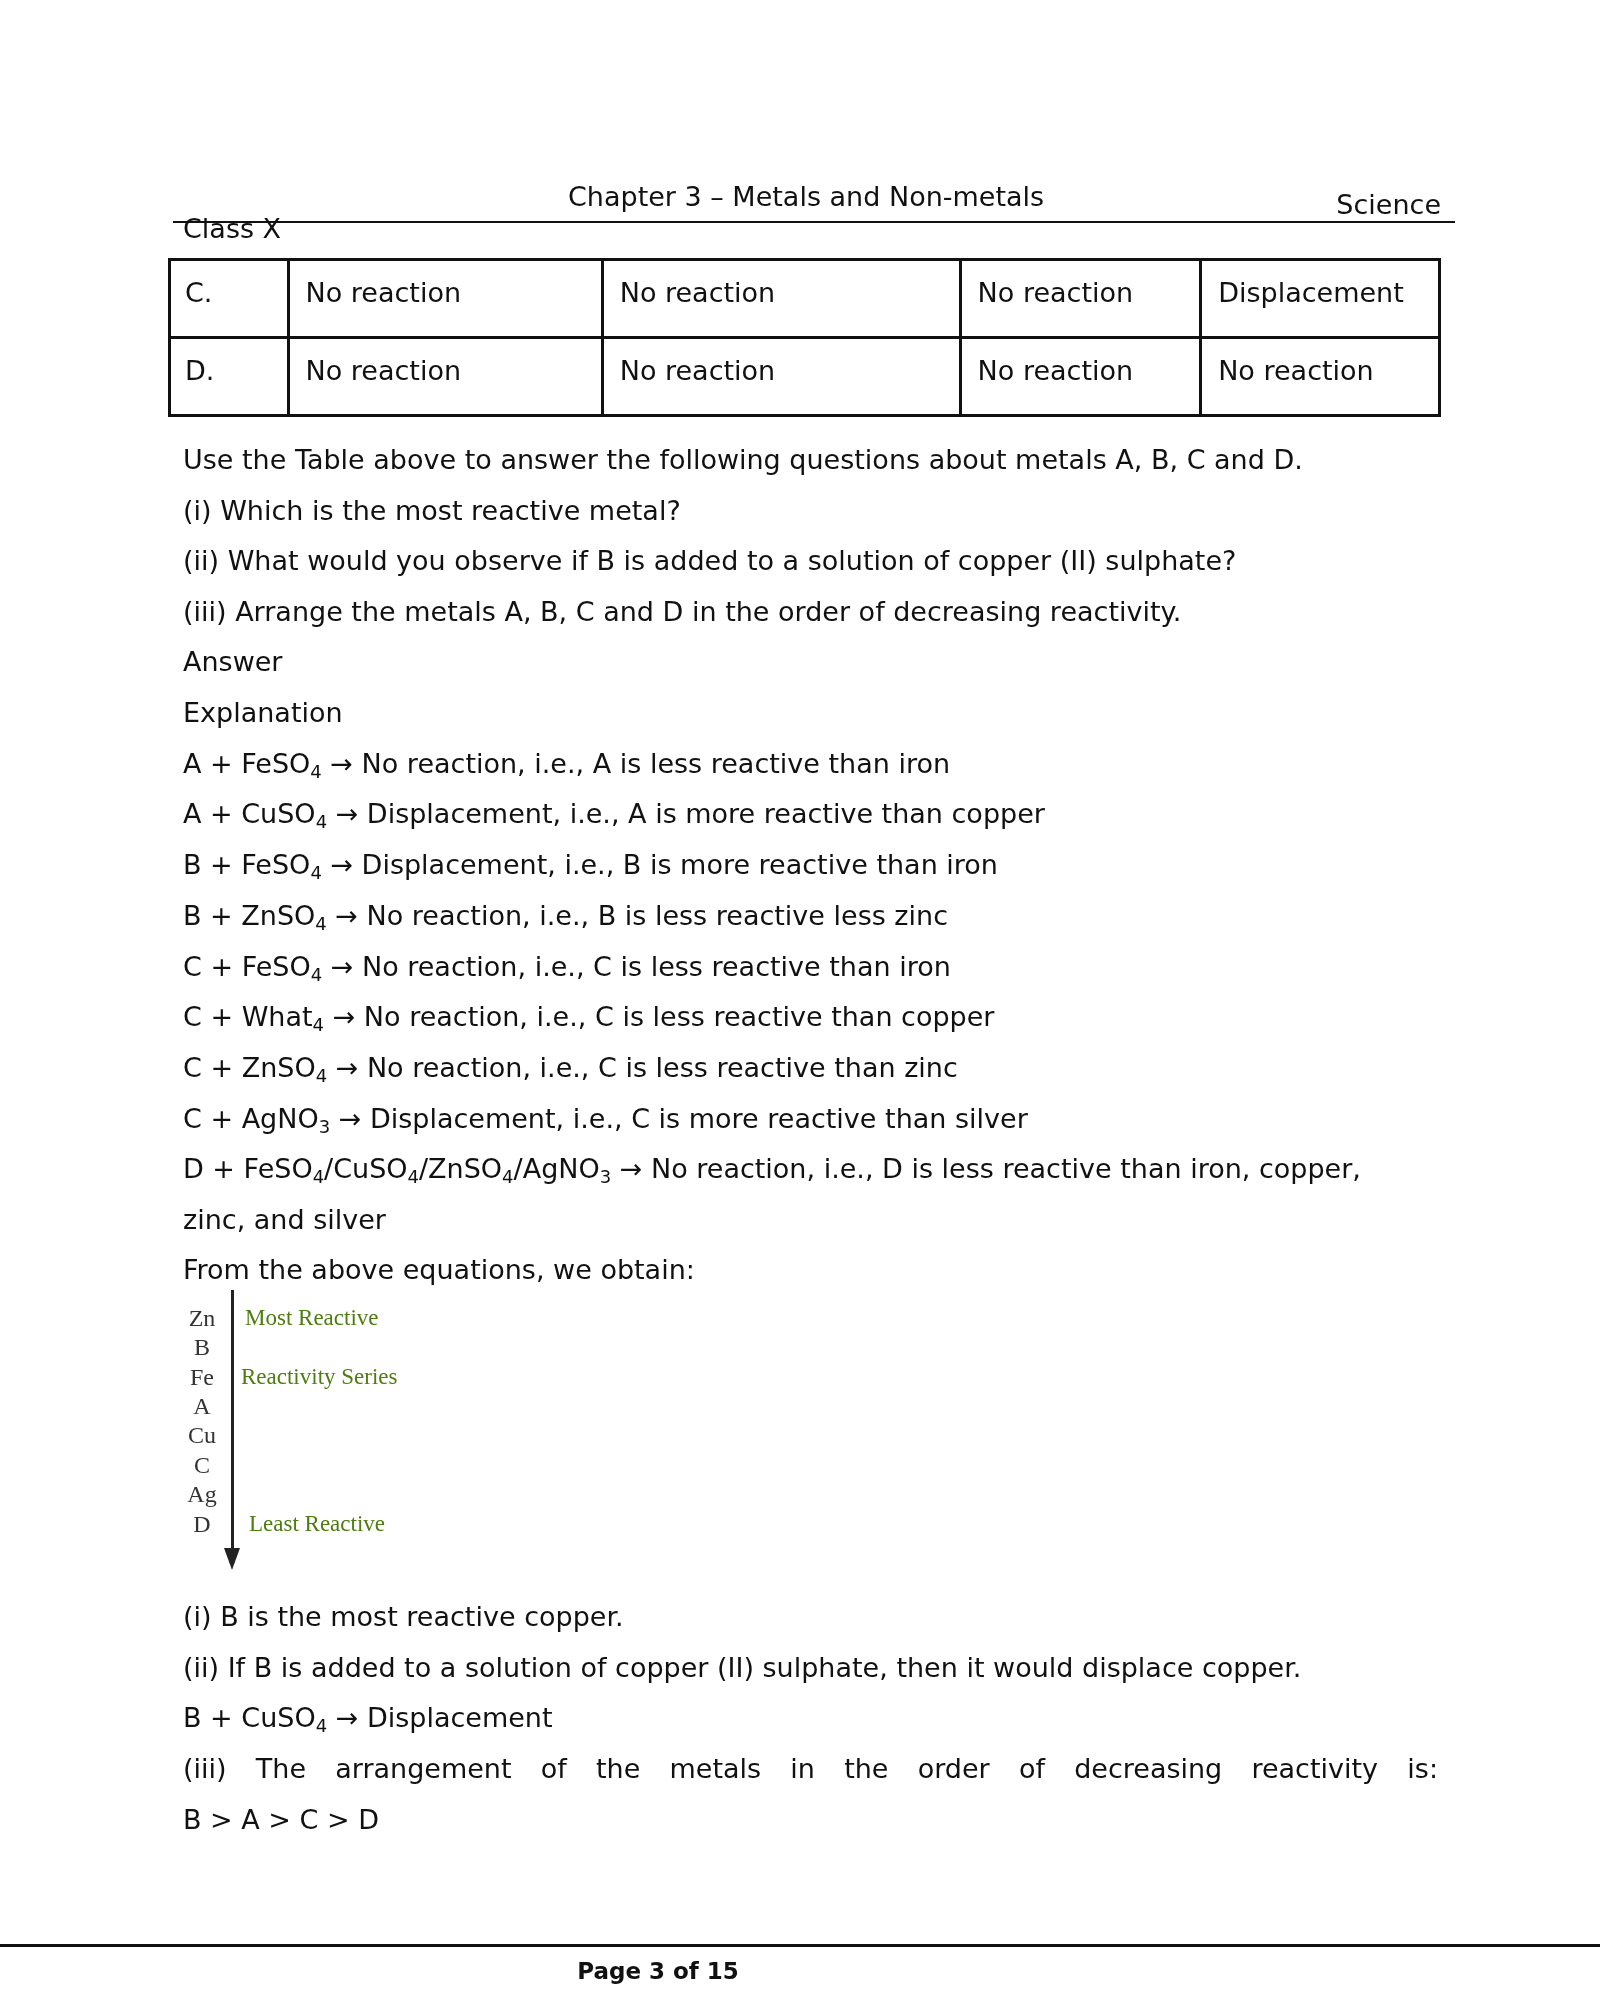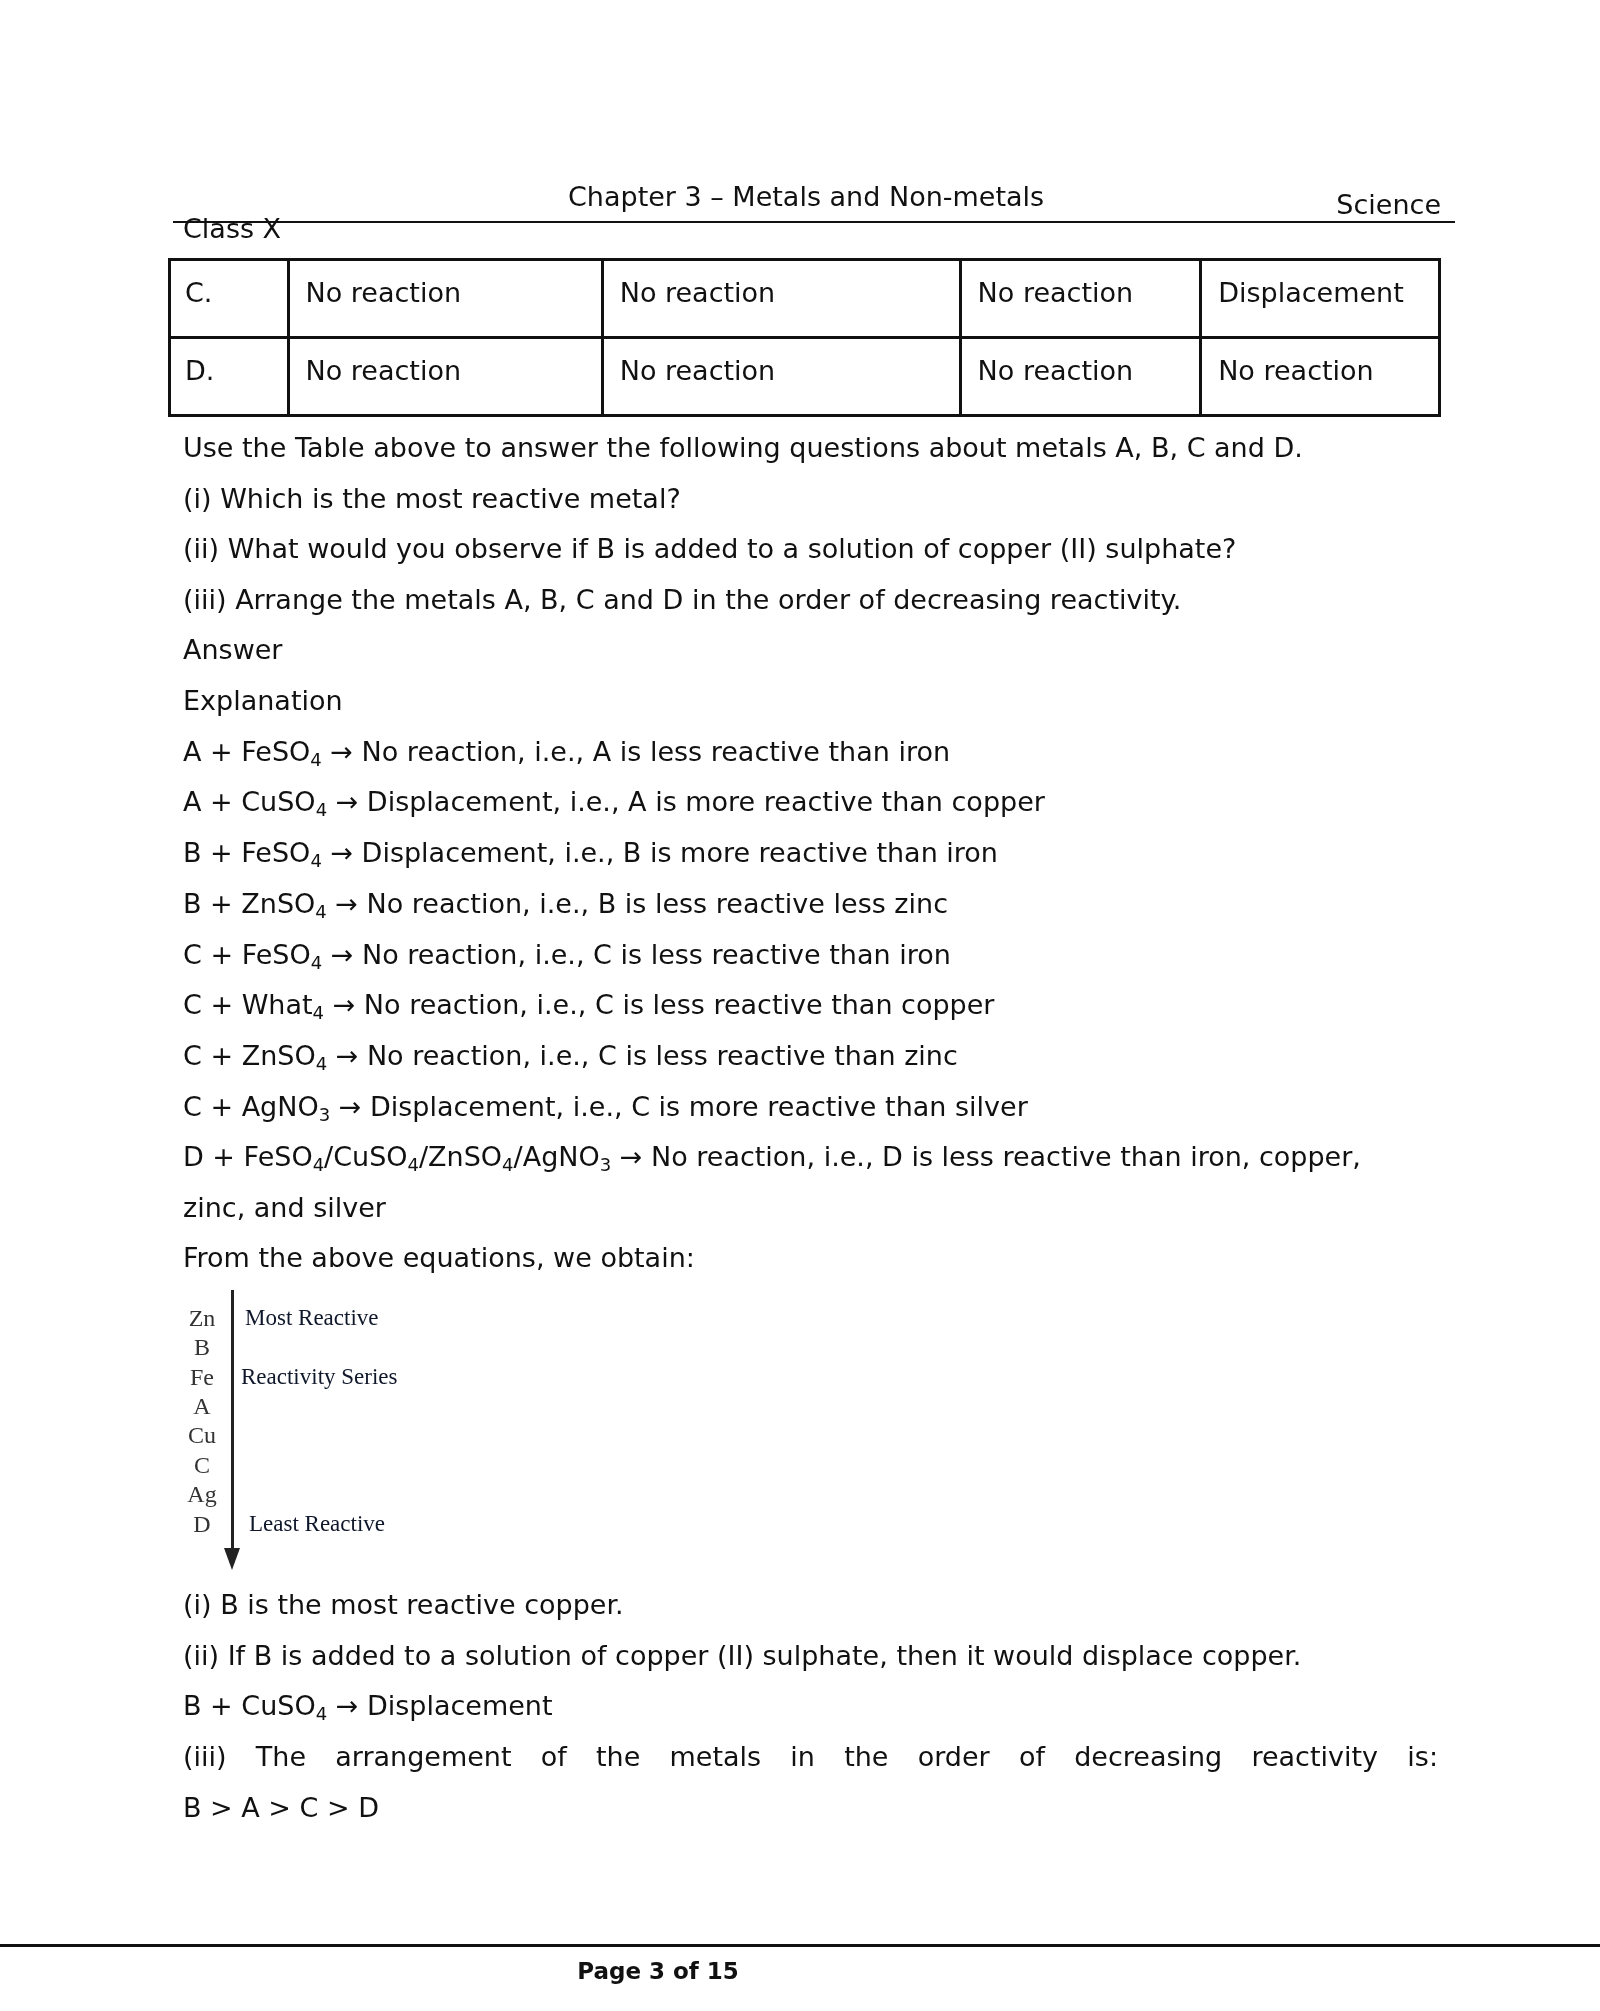--- a/index.html
+++ b/index.html
@@ -22,32 +22,32 @@
     border: 3px solid #111; height: 78px; padding: 0 0 0 16px;
     vertical-align: top; padding-top: 16px; box-sizing: border-box; white-space: nowrap;
   }
   table.react td.c0 { width: 119px; padding-left: 14px; }
   table.react td.c1 { width: 315px; }
   table.react td.c2 { width: 359px; }
   table.react td.c3 { width: 241px; }
   table.react td.c4 { width: 239px; }
 
   .line {
-    position: absolute; left: 183px; font-size: 27px; line-height: 34px; white-space: nowrap;
+    position: absolute; left: 183px; font-size: 27px; line-height: 34px; white-space: nowrap; margin-top: 12px;
   }
   .line sub { font-size: 18px; vertical-align: -5px; line-height: 0; }
   .justify { width: 1255px; text-align: justify; text-align-last: justify; white-space: normal; }
 
   .diagram { position: absolute; left: 178px; top: 1288px; width: 260px; height: 292px;
     font-family: "Liberation Serif", "DejaVu Serif", serif; color: #333; }
   .diagram .metal { position: absolute; left: 0; width: 48px; text-align: center; font-size: 24px; line-height: 26px; }
   .diagram .vline { position: absolute; left: 53px; top: 2px; width: 3px; height: 262px; background: #222; }
   .diagram .arrowhead { position: absolute; left: 46px; top: 260px; width: 0; height: 0;
     border-left: 8px solid transparent; border-right: 8px solid transparent; border-top: 22px solid #222; }
-  .diagram .lab { position: absolute; font-size: 23px; line-height: 26px; white-space: nowrap; color: #0f172a; }
+  .diagram .lab { position: absolute; font-size: 23px; line-height: 26px; white-space: nowrap; color: #4d7c0f; }
 
   .foot-rule { left: 0; width: 1600px; top: 1944px; height: 3px; background: #111; }
   .foot-text { left: 0; width: 1316px; top: 1956px; text-align: center; font-size: 23px; font-weight: bold; line-height: 30px; }
 </style>
 </head>
 <body>
 
 <div class="abs hdr hdr-left">Class X</div>
 <div class="abs hdr hdr-center">Chapter 3 – Metals and Non-metals</div>
 <div class="abs hdr hdr-right">Science</div>

